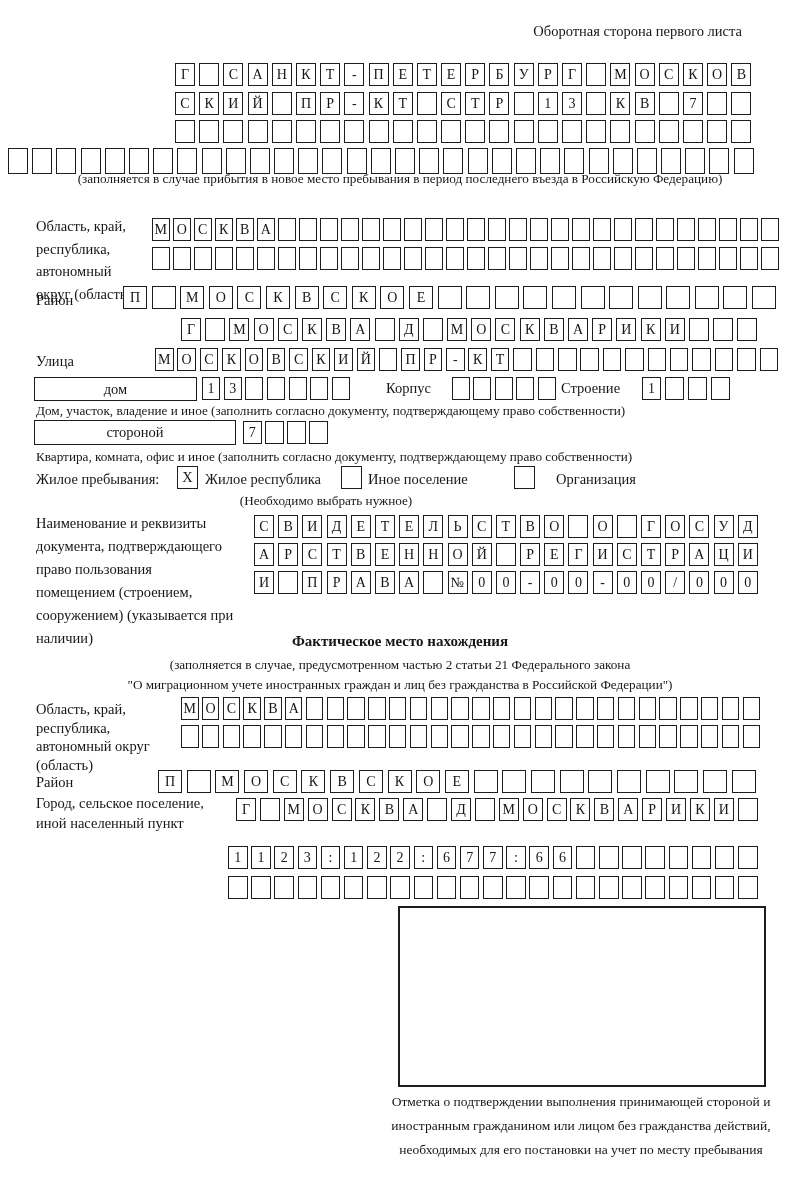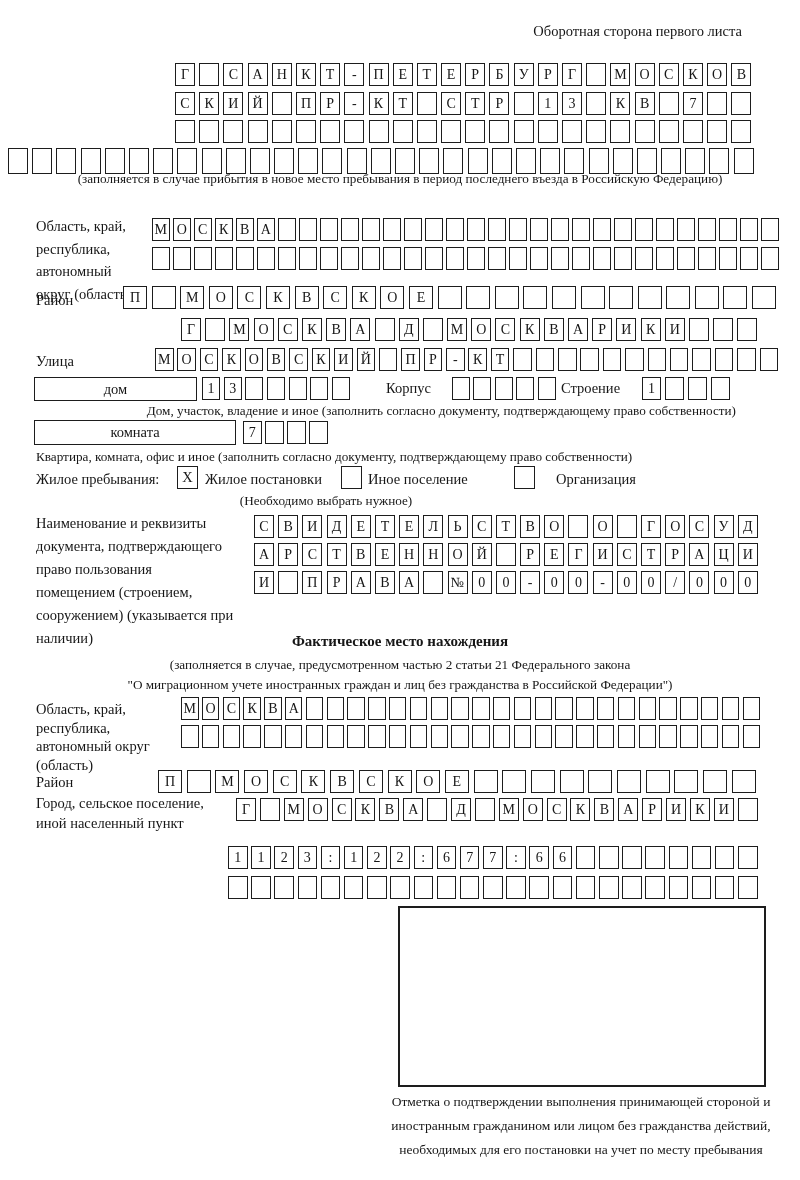--- a/index.html
+++ b/index.html
@@ -29,28 +29,28 @@
   <div class="cap" style="top:170px;left:0;width:800px;">(заполняется в случае прибытия в новое место пребывания в период последнего въезда в Российскую Федерацию)</div>
 
 
   <div class="lbl" style="top:215px;left:36px;width:112px;line-height:22.5px;">Область, край, республика, автономный округ (область)</div>
   <div class="lbl" style="top:289px;left:36px;">Район</div>
   <div class="lbl" style="top:350px;left:36px;">Улица</div>
 
   <div class="labelbox" style="top:377px;left:34px;width:163px;height:24px;">дом</div>
   <div class="lbl" style="top:377px;left:386px;">Корпус</div>
   <div class="lbl" style="top:377px;left:561px;">Строение</div>
-  <div class="cap" style="top:402px;left:36px;width:700px;text-align:right;">Дом, участок, владение и иное (заполнить согласно документу, подтверждающему право собственности)</div>
-
-  <div class="labelbox" style="top:420px;left:34px;width:202px;height:25px;">комната</div>
+  <div class="cap" style="top:402px;left:36px;width:700px;text-align:left;">Дом, участок, владение и иное (заполнить согласно документу, подтверждающему право собственности)</div>
+
+  <div class="labelbox" style="top:420px;left:34px;width:202px;height:25px;">стороной</div>
   <div class="cap" style="top:448px;left:36px;width:700px;text-align:left;">Квартира, комната, офис и иное (заполнить согласно документу, подтверждающему право собственности)</div>
 
   <div class="lbl" style="top:468px;left:36px;">Жилое пребывания:</div>
   <div class="checkbox" style="top:466px;left:177px;">X</div>
-  <div class="lbl" style="top:468px;left:205px;">Жилое постановки</div>
+  <div class="lbl" style="top:468px;left:205px;">Жилое республика</div>
   <div class="checkbox" style="top:466px;left:341px;"></div>
   <div class="lbl" style="top:468px;left:368px;">Иное поселение</div>
   <div class="checkbox" style="top:466px;left:514px;"></div>
   <div class="lbl" style="top:468px;left:556px;">Организация</div>
   <div class="cap" style="top:492px;left:226px;width:200px;">(Необходимо выбрать нужное)</div>
 
   <div class="lbl" style="top:512px;left:36px;width:198px;">Наименование и реквизиты документа, подтверждающего право пользования помещением (строением, сооружением) (указывается при наличии)</div>
 
   <div class="hdr" style="top:633px;left:0;font-size:15px;">Фактическое место нахождения</div>
   <div class="cap" style="top:656px;left:0;width:800px;">(заполняется в случае, предусмотренном частью 2 статьи 21 Федерального закона</div>

